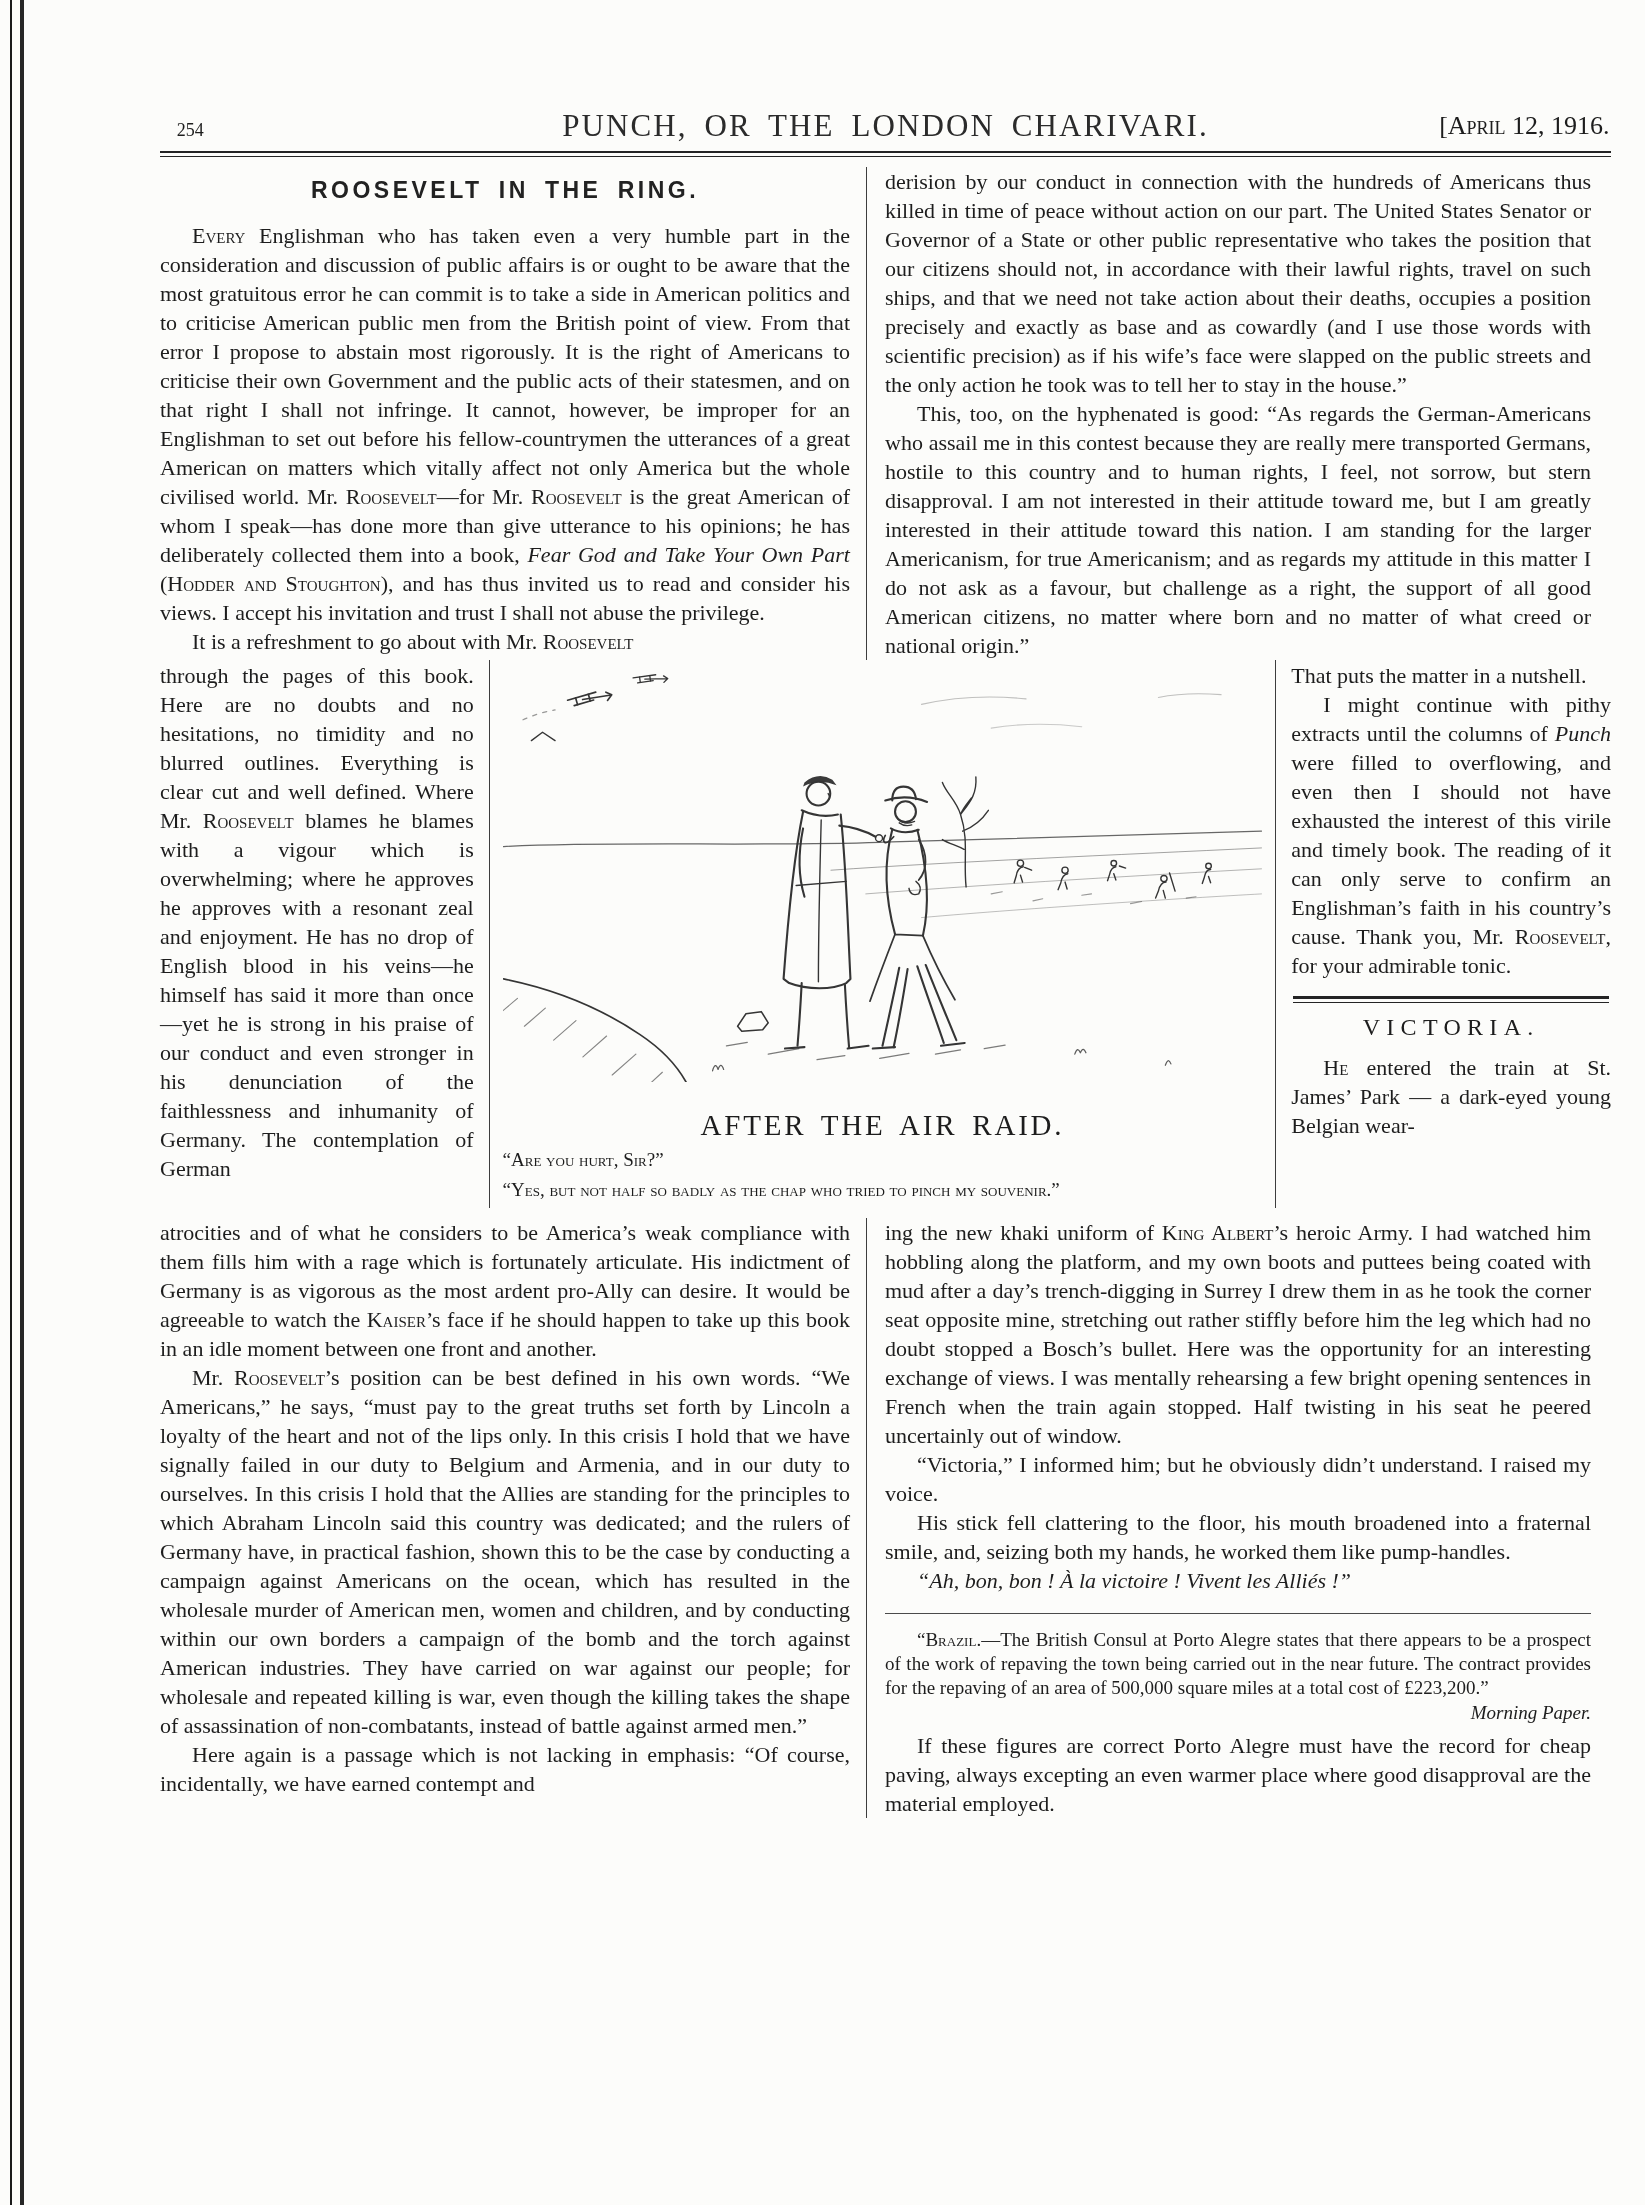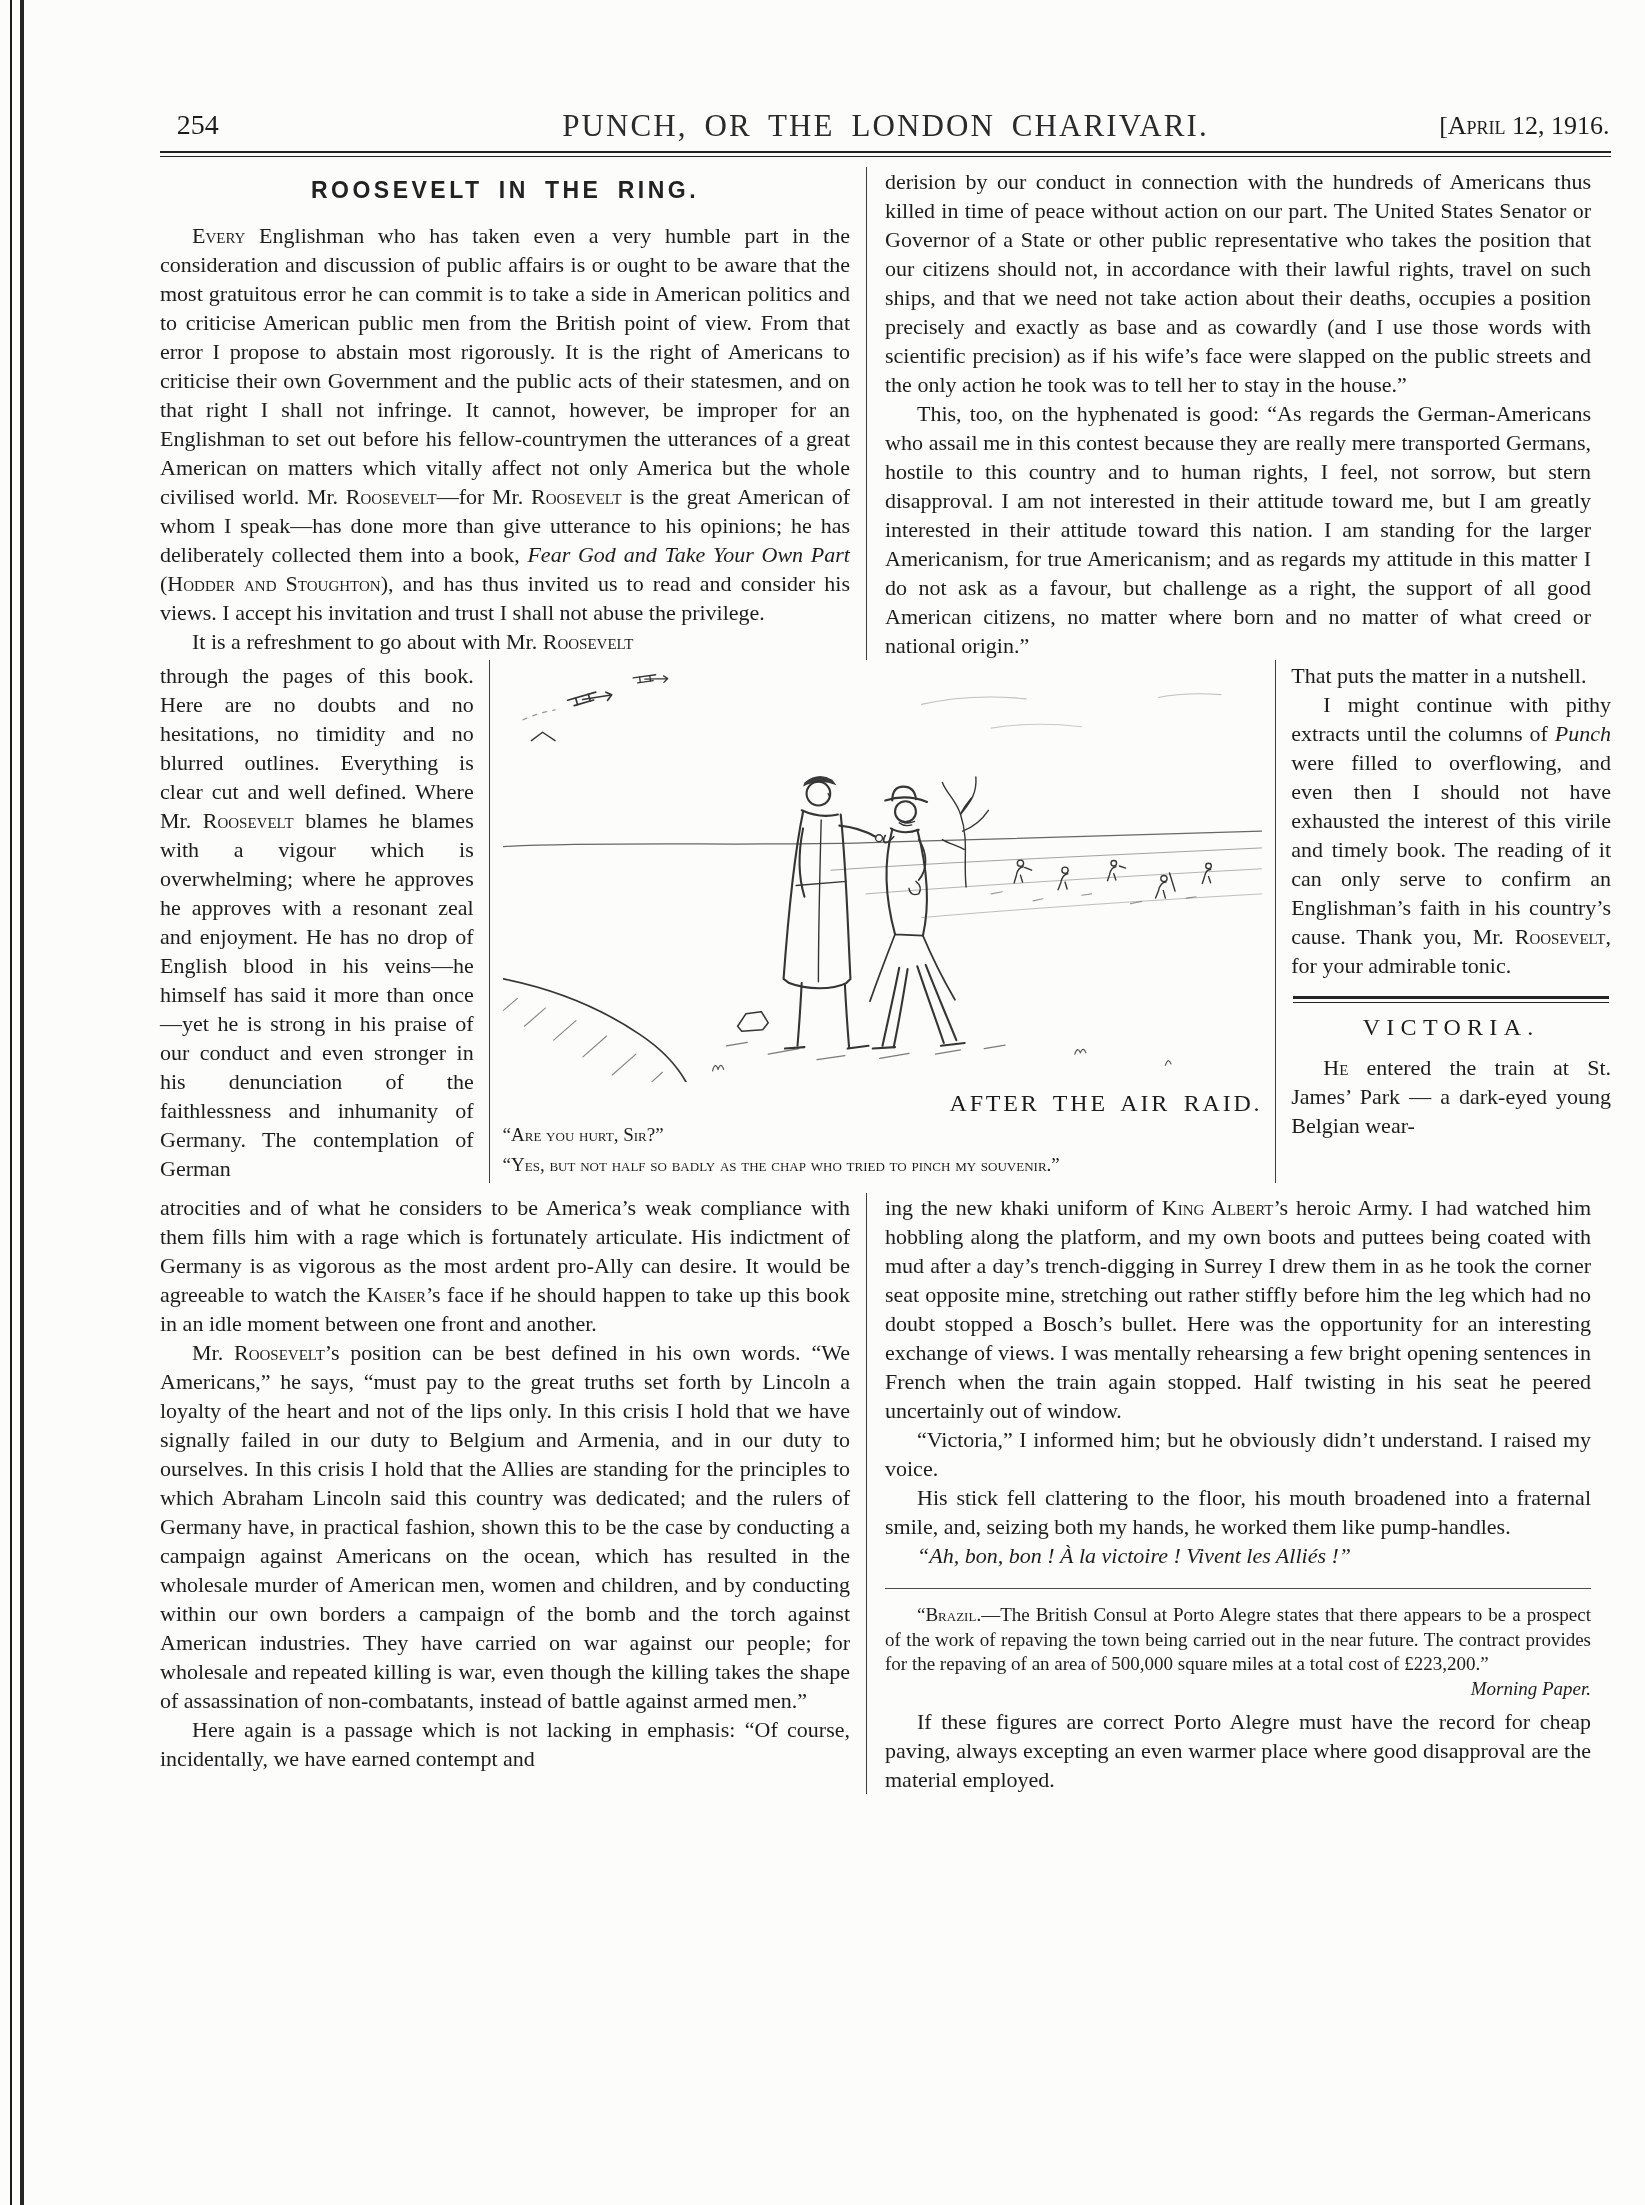--- a/index.html
+++ b/index.html
@@ -10,21 +10,21 @@
     background: #fcfcfa; color: #1d1d1d;
     font-family: "Liberation Serif", "DejaVu Serif", serif;
     position: relative;
   }
   .binding-a { position: absolute; left: 9.8px; top: 0; height: 100%; width: 2.1px; background: #1b1b1b; }
   .binding-b { position: absolute; left: 19.5px; top: 0; height: 100%; width: 4.2px; background: #262626; }
 
   .page { position: absolute; left: 160px; top: 102px; width: 1451px; }
 
   .hdr { position: relative; height: 42px; }
-  .hdr .num  { position: absolute; left: 16.7px; bottom: 2.8px; font-size: 28px; }
+  .hdr .num  { position: absolute; left: 16.7px; bottom: 2.8px; font-size: 18px; }
   .hdr .mast { position: absolute; left: 0; right: 0; bottom: 0; text-align: center;
                font-size: 31px; letter-spacing: 2.1px; word-spacing: 7px; color: #2b2b2b; }
   .hdr .date { position: absolute; right: 1.4px; bottom: 2.8px; font-size: 26px; margin-left: 31px; }
 
   .rule2  { margin-top: 7px; height: 6.3px;  border-top: 2.8px solid #242424; border-bottom: 1.4px solid #242424; }
 
   .cols { display: flex; margin-top: 9.8px; }
   .colL { width: 707px; padding-right: 16px; border-right: 1.4px solid #3d3d3d; }
   .colR { width: 724px; padding-left: 18px; }
 
@@ -38,21 +38,21 @@
             margin: 9.8px 0 16.7px; }
   h2.vict { font-weight: normal; font-size: 24px; letter-spacing: 6.3px; text-align: center;
             margin: 5.6px 0 12.6px; }
 
   .mid { display: flex; }
   .nL  { width: 329px;  padding-right: 15.3px; padding-top: 1.4px; }
   .fig { width: 787px; border-left: 1.4px solid #3d3d3d; border-right: 1.4px solid #3d3d3d;
          padding: 4.2px 12.6px 5.6px; }
   .nR  { width: 335px;  padding-left: 15.3px; padding-top: 1.4px; }
 
-  .figcap-title { text-align: right; font-size: 24px; letter-spacing: 2.8px; word-spacing: 4.9px; margin-top: 6px; }
+  .figcap-title { text-align: center; font-size: 29px; letter-spacing: 2.8px; word-spacing: 4.9px; margin-top: 25px; }
   .figcap-q { font-size: 19px; line-height: 24.4px; margin-top: 5.6px; text-align: left; }
 
   .rule2b { height: 7px; border-top: 3.5px solid #242424; border-bottom: 1.4px solid #242424;
             margin: 15.3px auto 11px; width: 99%; }
   .filler-rule { border-top: 1.4px solid #4a4a4a; margin: 18px 0 14px; }
 
   .brz, .brz-src { font-size: 19px; line-height: 24.4px; }
   .brz-src { text-align: right; margin-bottom: 5.6px; }
 </style>
 </head>

